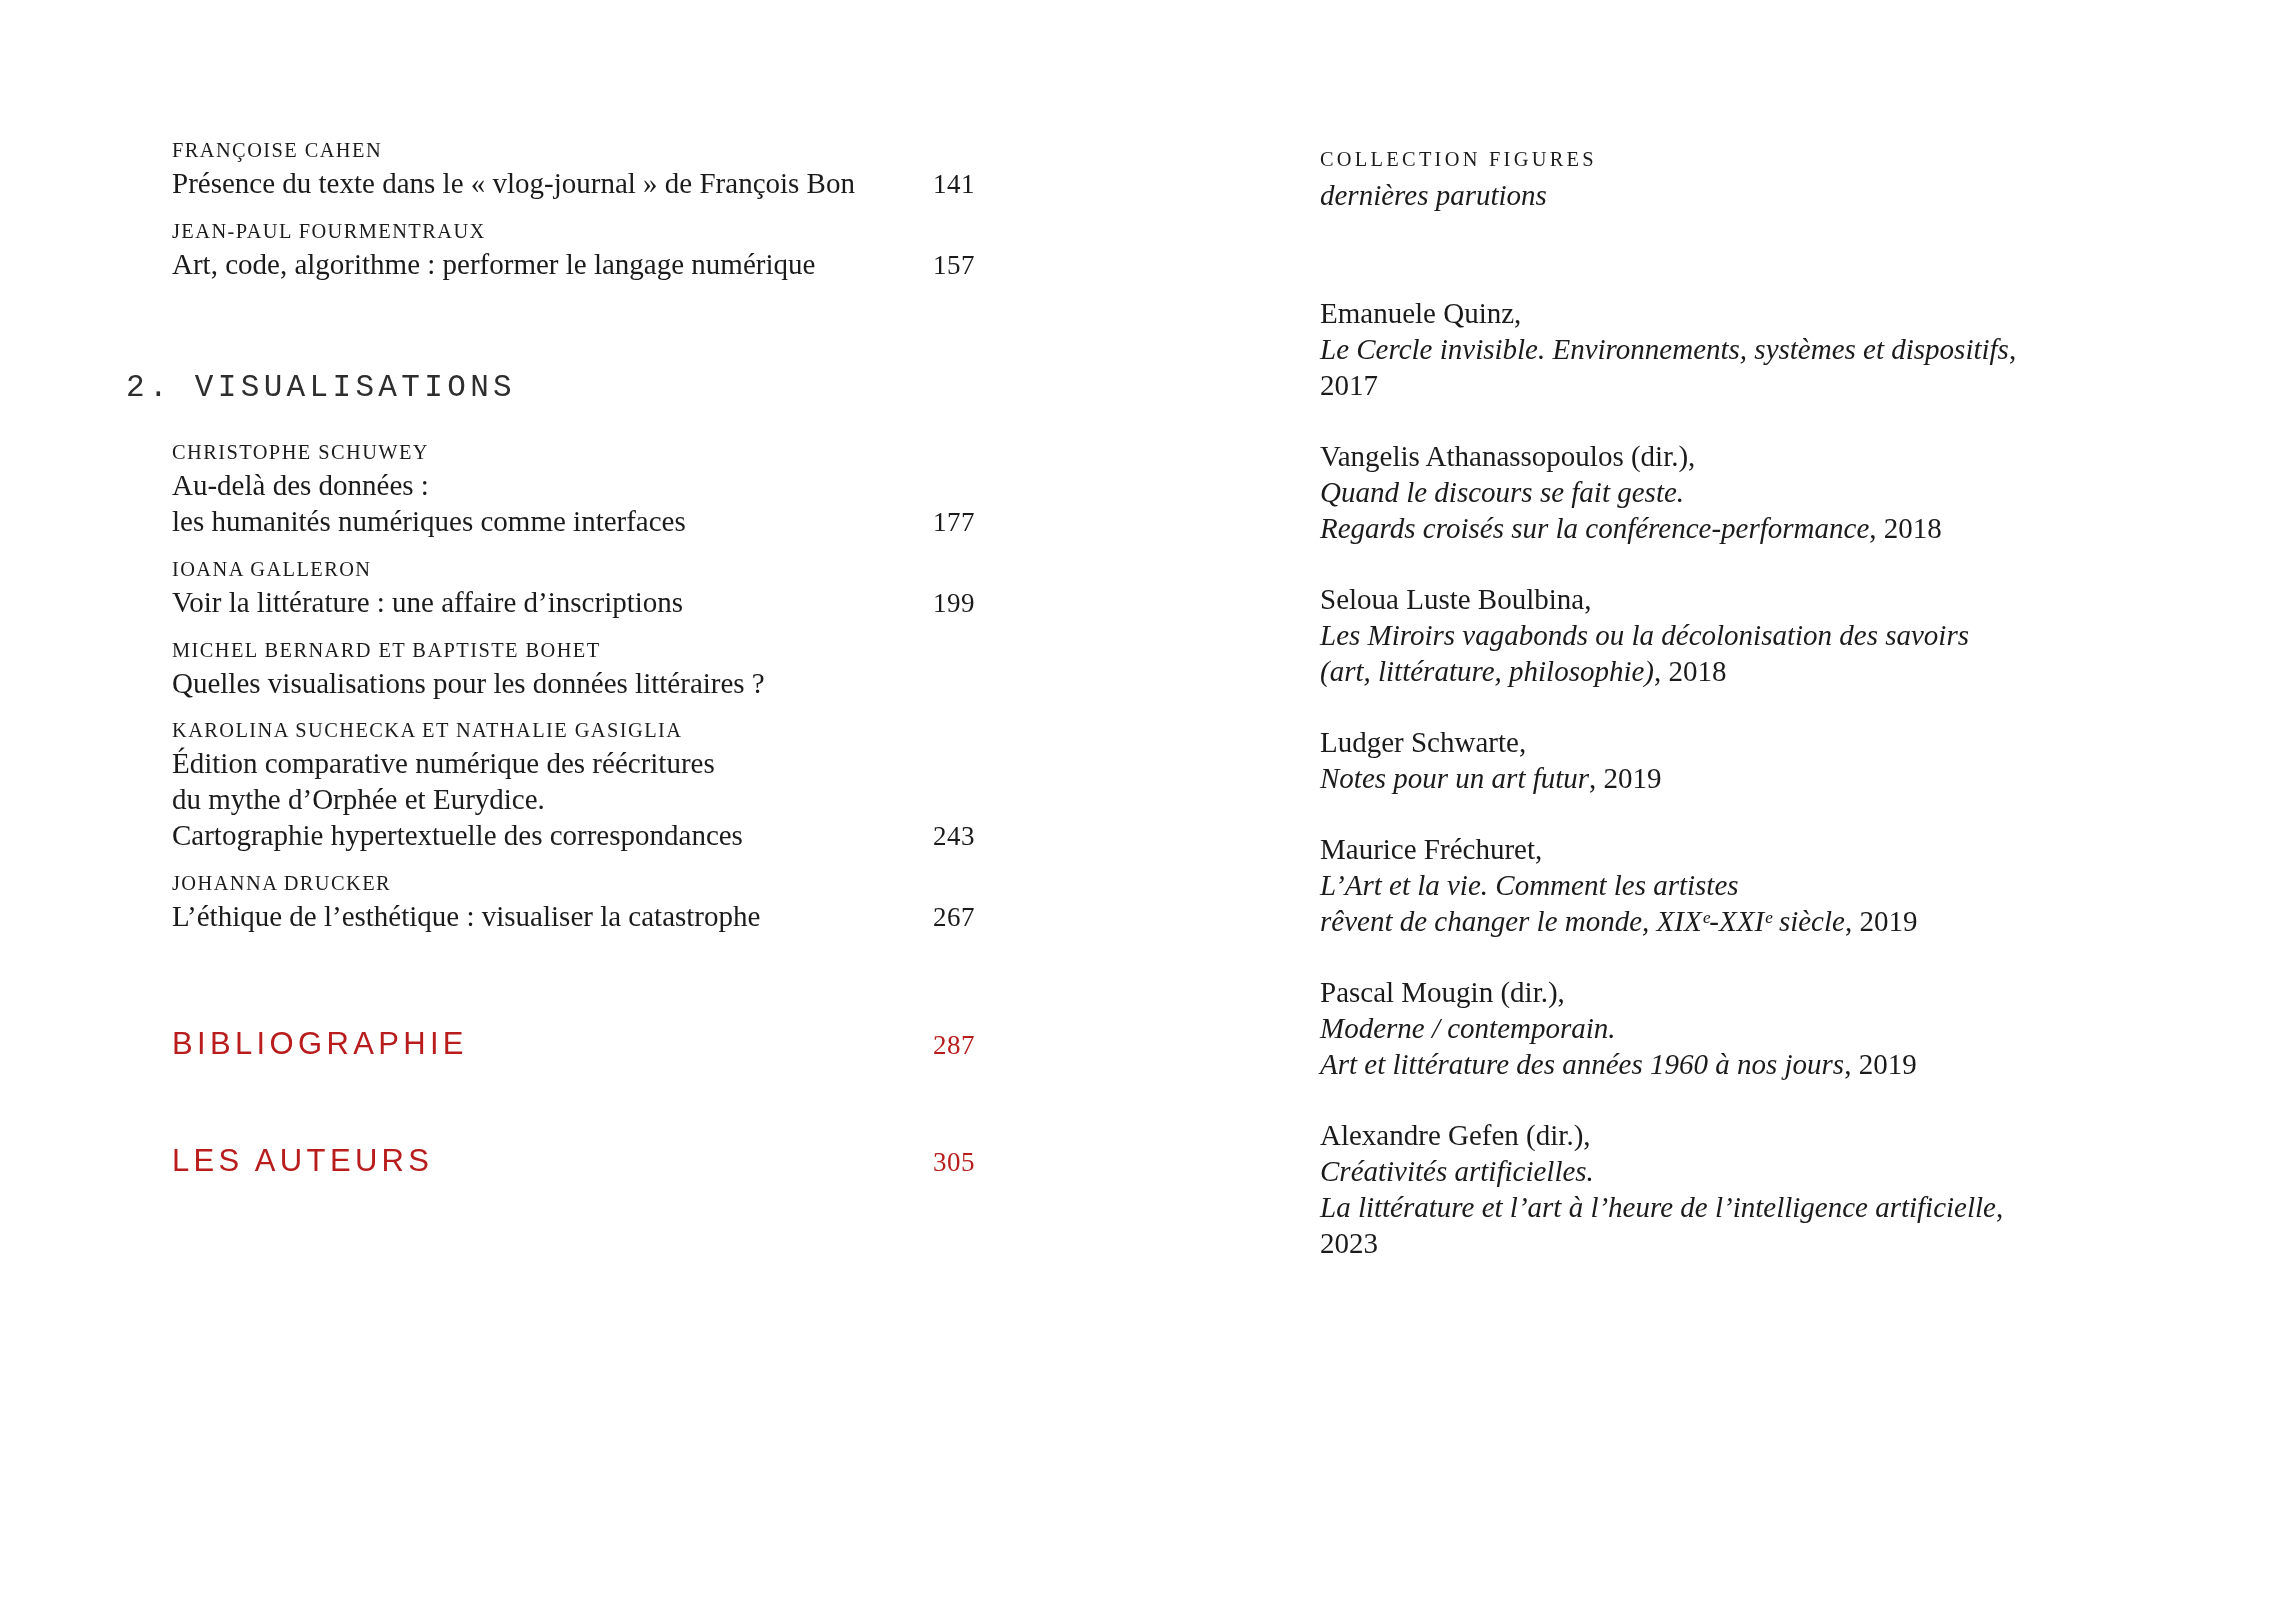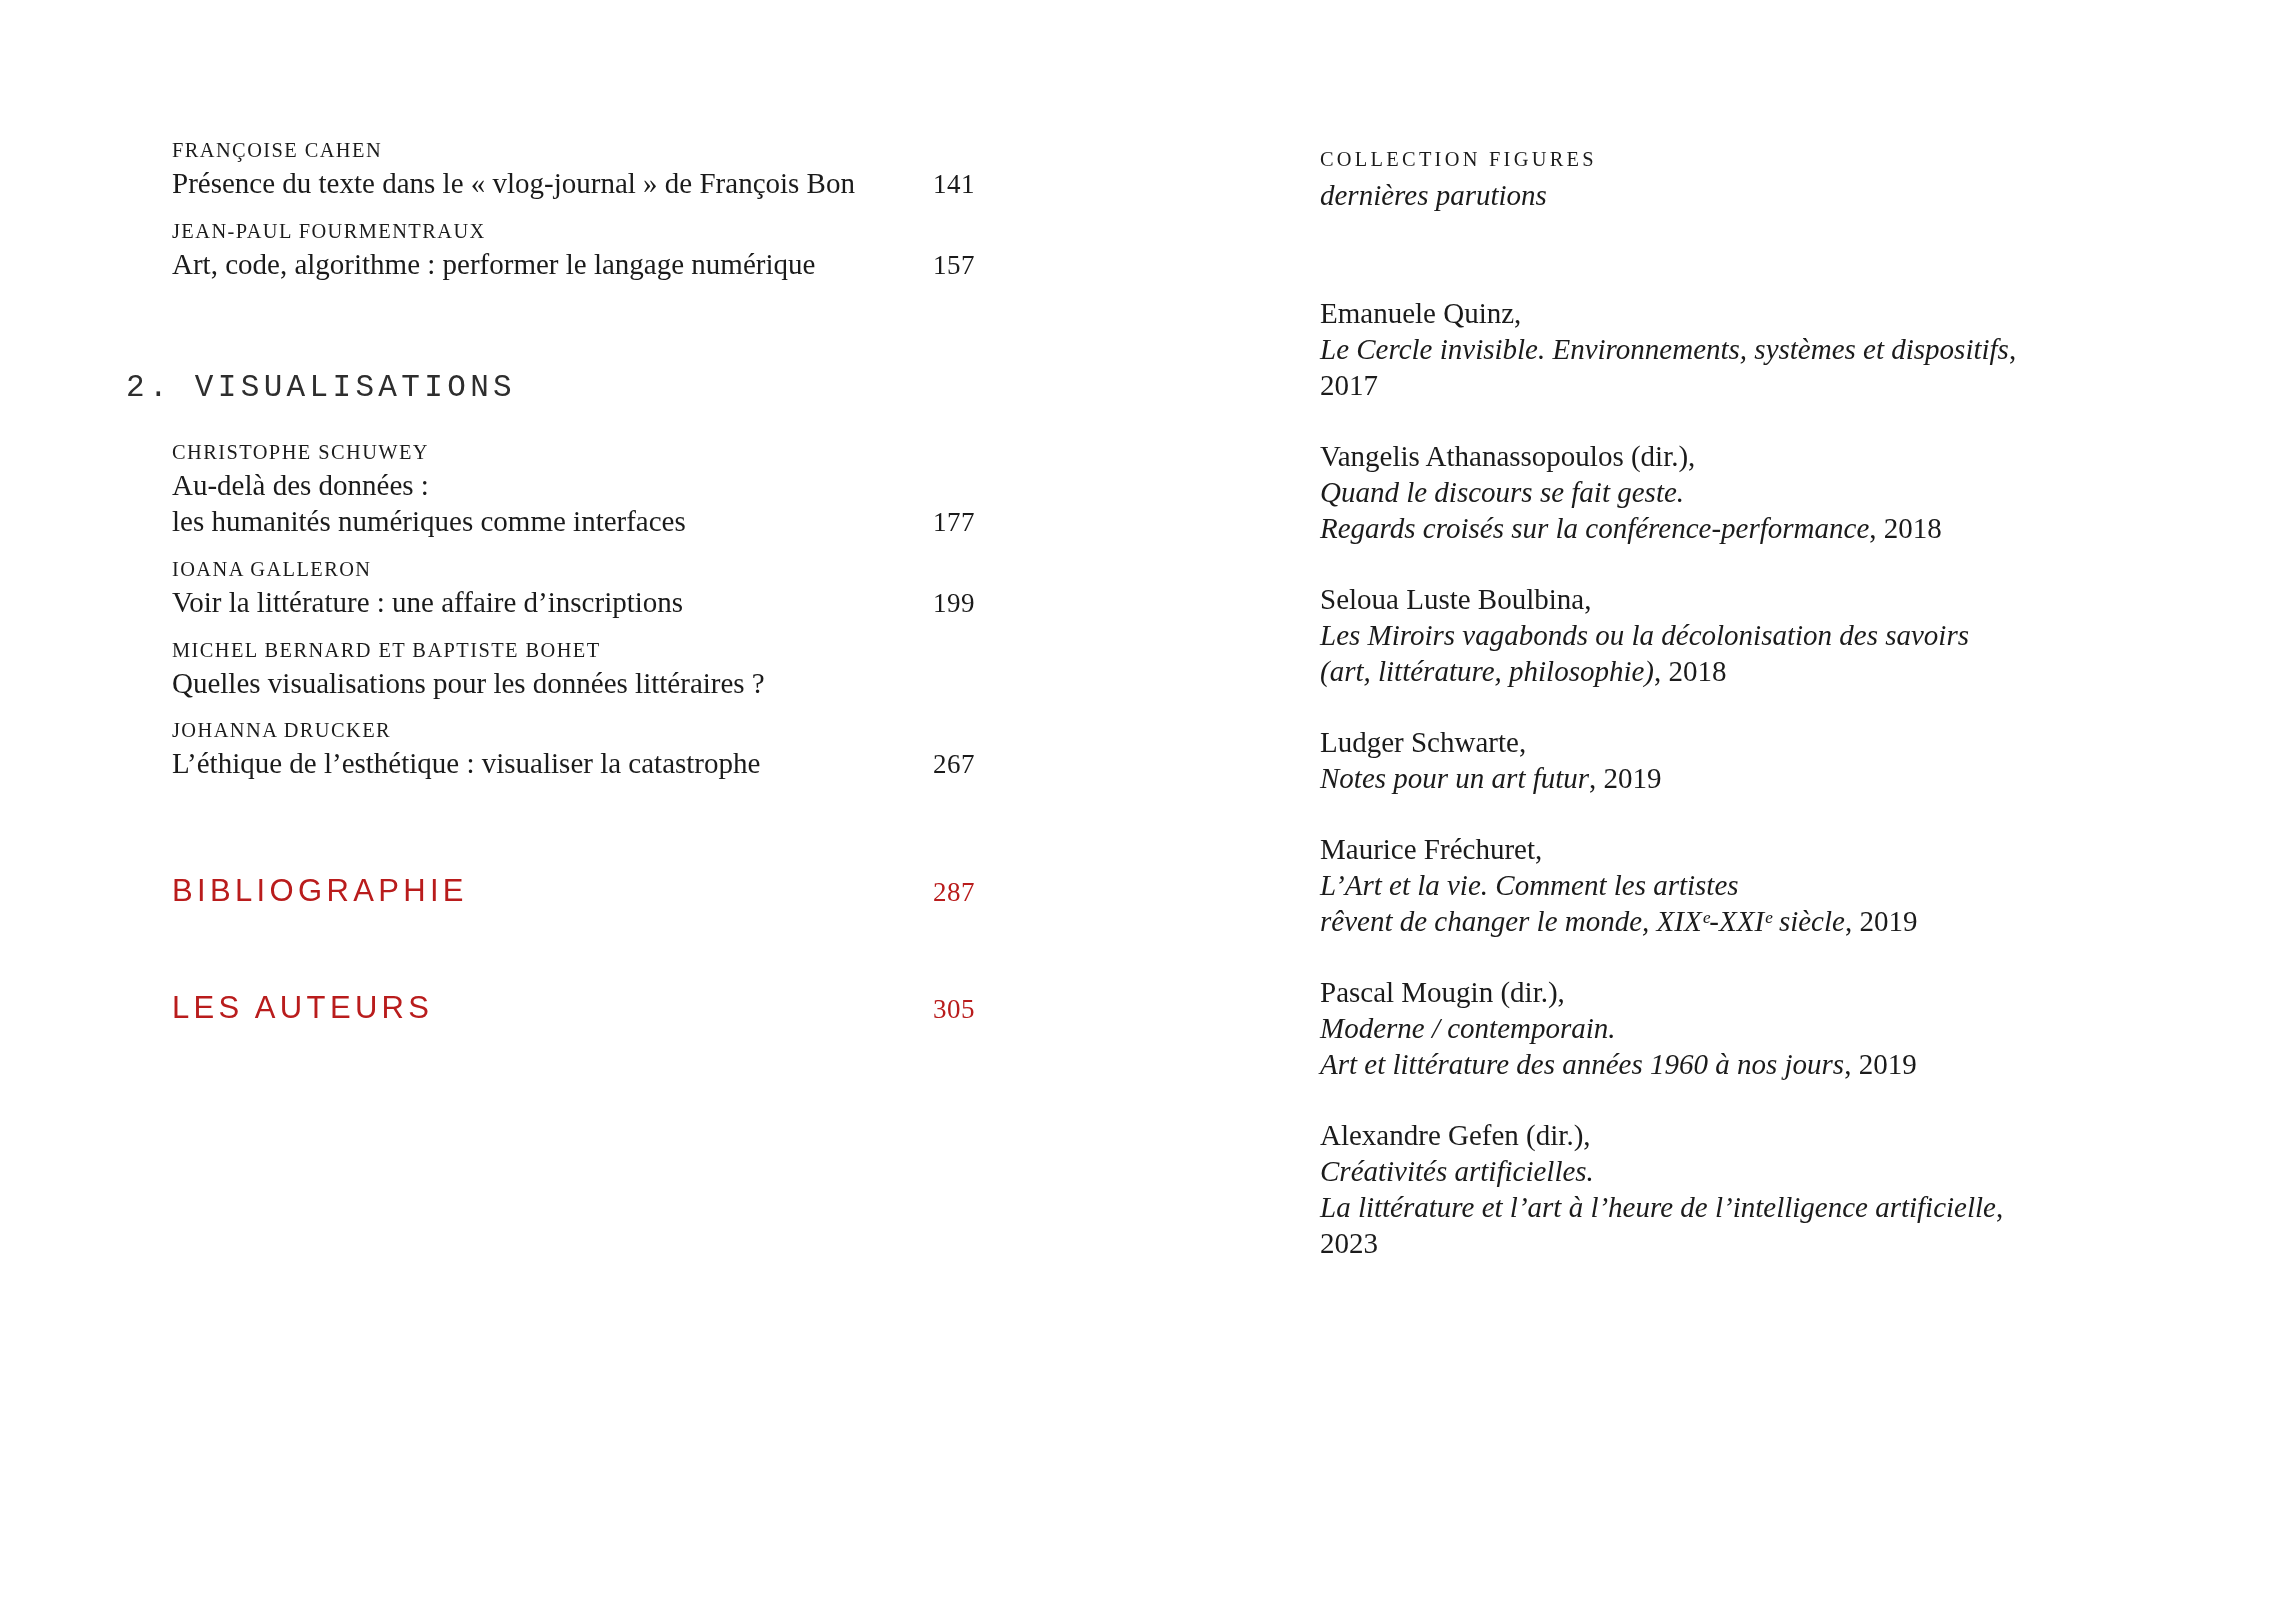--- a/index.html
+++ b/index.html
@@ -121,20 +121,29 @@
         <span>Voir la littérature : une affaire d’inscriptions</span>
         <span class="pageno">199</span>
       </div>
     </div>
 
     <div class="entry">
       <div class="author">MICHEL BERNARD ET BAPTISTE BOHET</div>
       <div class="tline">Quelles visualisations pour les données littéraires ?</div>
     </div>
 
+    <div class="entry">
+      <div class="author">KAROLINA SUCHECKA ET NATHALIE GASIGLIA</div>
+      <div class="tline">Édition comparative numérique des réécritures</div>
+      <div class="tline">du mythe d’Orphée et Eurydice.</div>
+      <div class="tline row">
+        <span>Cartographie hypertextuelle des correspondances</span>
+        <span class="pageno">243</span>
+      </div>
+    </div>
 
     <div class="entry">
       <div class="author">JOHANNA DRUCKER</div>
       <div class="tline row">
         <span>L’éthique de l’esthétique : visualiser la catastrophe</span>
         <span class="pageno">267</span>
       </div>
     </div>
 
     <div class="backmatter first row">

